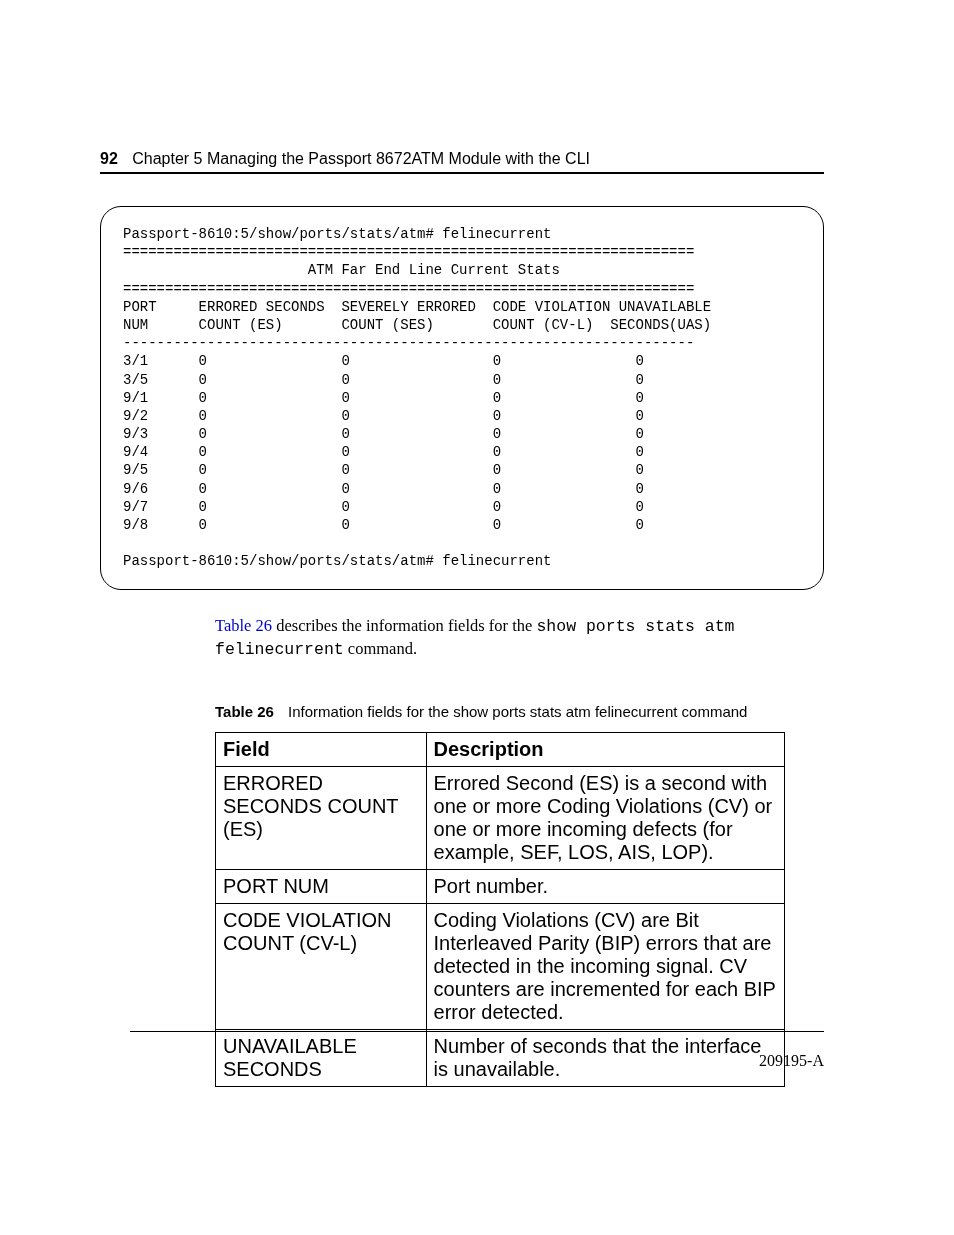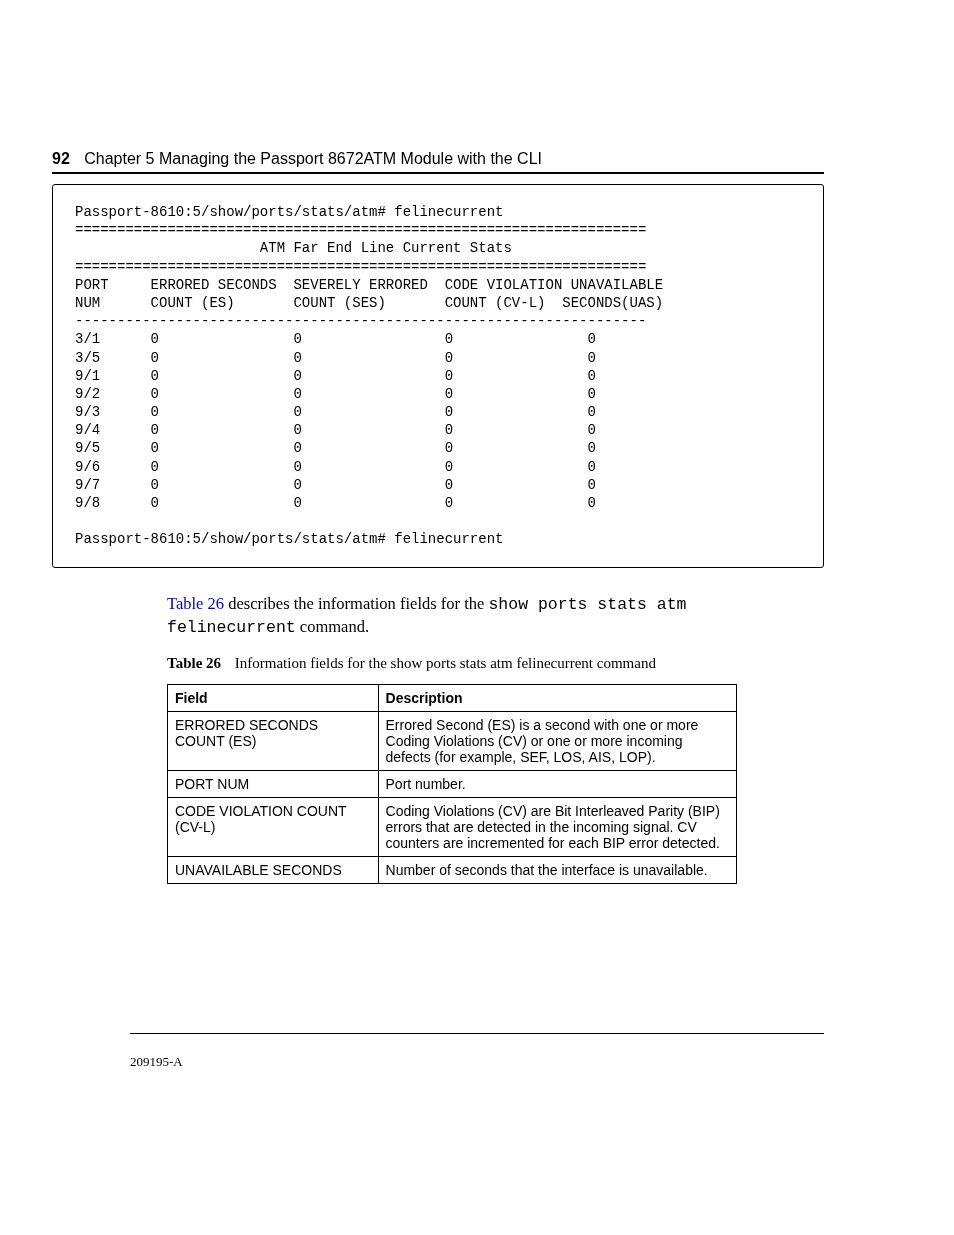--- a/index.html
+++ b/index.html
@@ -7,21 +7,21 @@
     padding: 0;
     background: #fff;
     font-family: "Times New Roman", Times, serif;
     color: #000;
     width: 954px;
     height: 1235px;
     box-sizing: border-box;
     position: relative;
   }
   .page {
-    padding: 150px 130px 0 52px;
+    padding: 150px 130px 0 100px;
   }
   .header-line {
     border-bottom: 2px solid #000;
     padding-bottom: 4px;
     font-size: 16px;
     font-family: Arial, Helvetica, sans-serif;
   }
   .header-line .pnum {
     font-weight: bold;
     margin-right: 10px;
@@ -29,67 +29,68 @@
   .fig-caption {
     font-family: Arial, Helvetica, sans-serif;
     font-size: 15px;
     margin-top: 25px;
   }
   .fig-caption .label {
     font-weight: bold;
     margin-right: 10px;
   }
   .terminal-wrap {
-    margin-top: 10px;
+    margin-top: 32px;
     border: 1.5px solid #000;
-    border-radius: 3px;
+    border-radius: 21px;
     padding: 18px 22px 18px 22px;
   }
   .terminal {
     font-family: "Courier New", Courier, monospace;
     font-size: 14px;
     white-space: pre;
     line-height: 1.3;
   }
   .body-para {
     margin: 25px 0 16px 115px;
     font-size: 16.5px;
     line-height: 1.35;
   }
   .body-para .ref { color: #0000cc; }
   .body-para .code { font-family: "Courier New", Courier, monospace; }
   .table-caption {
-    font-family: Liberation Serif, serif;
+    font-family: Liberation Sans, sans-serif;
     font-size: 15px;
-    margin: 16px 0 0 115px;
+    margin: 42px 0 0 115px;
   }
   .table-caption .label { font-weight: bold; margin-right: 10px; }
   table.info {
     border-collapse: collapse;
     margin: 12px 0 0 115px;
     width: 570px;
     font-family: Arial, Helvetica, sans-serif;
-    font-size: 14px;
+    font-size: 20px;
   }
   table.info th, table.info td {
     border: 1px solid #000;
     padding: 5px 7px;
     text-align: left;
     vertical-align: top;
   }
   table.info th { font-weight: bold; }
   table.info td.desc { font-family: Arial, Helvetica, sans-serif; }
   .footer {
     position: absolute;
     left: 130px;
     right: 130px;
     bottom: 165px;
     border-top: 1.5px solid #000;
     padding-top: 20px;
-    font-size: 13px;
+    font-size: 16px;
+    text-align: right;
   }
 </style>
 </head>
 <body>
 
 <div class="page">
 
   <div class="header-line">
     <span class="pnum">92</span>
     <span>Chapter 5  Managing the Passport 8672ATM Module with the CLI</span>

